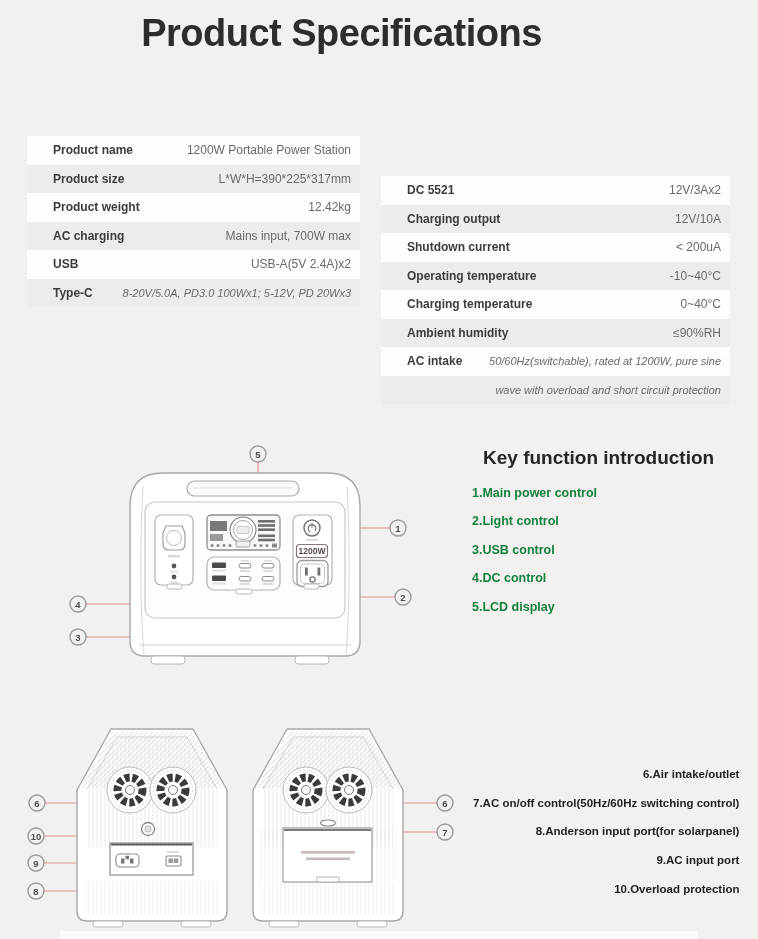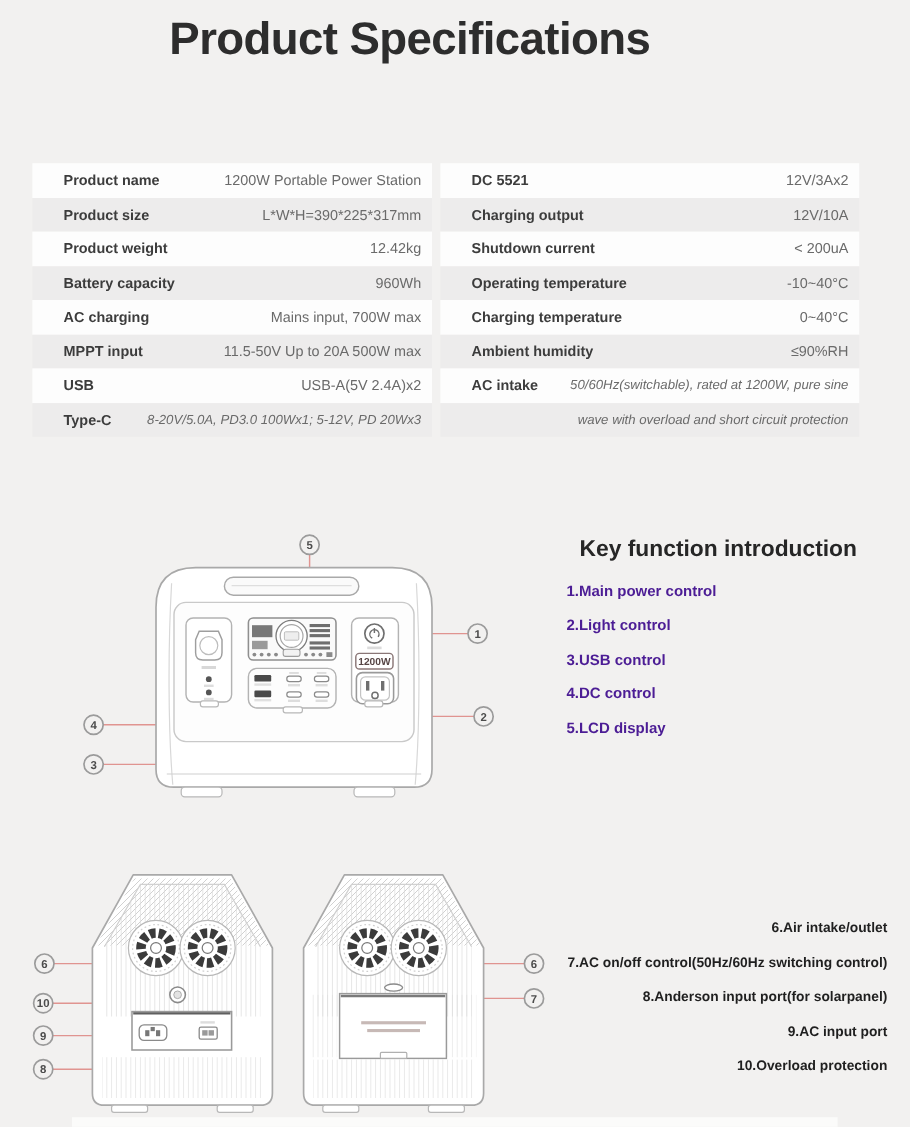--- a/index.html
+++ b/index.html
@@ -8,36 +8,36 @@
     background:#f2f1f0;
     font-family:"Liberation Sans",sans-serif;
   }
   .page-title{
     position:absolute;top:12px;left:0;width:683px;margin:0;
     text-align:center;font-size:38px;font-weight:700;color:#2d2d2d;
     letter-spacing:-0.5px;
   }
   .spec-col{position:absolute;top:136px;}
   .spec-col.left{left:27px;width:333px;}
-  .spec-col.right{left:367px;width:349px;}
+  .spec-col.right{left:381px;width:349px;margin-top:40px;}
   .row{
     height:28.5px;display:flex;align-items:center;justify-content:space-between;
     padding:0 9px 0 16px;box-sizing:border-box;
   }
   .row:nth-child(odd){background:#fdfdfd;}
   .row:nth-child(even){background:#edecec;}
   .lbl{font-size:12px;font-weight:700;color:#3c3c3c;white-space:nowrap;padding-left:10px;}
   .val{font-size:12px;color:#6a6a6a;white-space:nowrap;margin-left:8px;}
   .val.tight{font-size:11px;font-style:italic;}
   .key-head{
     position:absolute;left:483px;top:447px;margin:0;
     font-size:19px;font-weight:700;color:#262626;
   }
   .key-list{position:absolute;left:472px;top:486px;}
-  .key-list .fn-item{height:28.4px;font-size:12.5px;font-weight:700;color:#4c1d95;white-space:nowrap;}
+  .key-list .fn-item{height:28.4px;font-size:12.5px;font-weight:700;color:#15803d;white-space:nowrap;}
   .back-list{position:absolute;left:473px;top:768px;}
   .back-list .fn-item{height:28.7px;font-size:11.5px;font-weight:700;color:#1f1f1f;white-space:nowrap;text-align:right;}
   .diagram{position:absolute;}
   #front-svg{left:55px;top:438px;}
   #back-svg{left:15px;top:705px;}
   svg text{font-family:"Liberation Sans",sans-serif;}
   .callout-num{font-size:9.5px;font-weight:700;fill:#4c4c4c;text-anchor:middle;}
   .bottom-strip{position:absolute;left:60px;top:931px;width:638px;height:8px;background:#fbfbfa;}
 </style>
 </head>
@@ -52,30 +52,22 @@
     </div>
   <div class="row">
       <span class="lbl">Product size</span>
       <span class="val">L*W*H=390*225*317mm</span>
     </div>
   <div class="row">
       <span class="lbl">Product weight</span>
       <span class="val">12.42kg</span>
     </div>
   <div class="row">
-      <span class="lbl">Battery capacity</span>
-      <span class="val">960Wh</span>
-    </div>
-  <div class="row">
       <span class="lbl">AC charging</span>
       <span class="val">Mains input, 700W max</span>
-    </div>
-  <div class="row">
-      <span class="lbl">MPPT input</span>
-      <span class="val">11.5-50V Up to 20A 500W max</span>
     </div>
   <div class="row">
       <span class="lbl">USB</span>
       <span class="val">USB-A(5V 2.4A)x2</span>
     </div>
   <div class="row">
       <span class="lbl">Type-C</span>
       <span class="val tight">8-20V/5.0A, PD3.0 100Wx1; 5-12V, PD 20Wx3</span>
     </div>
 </div>

